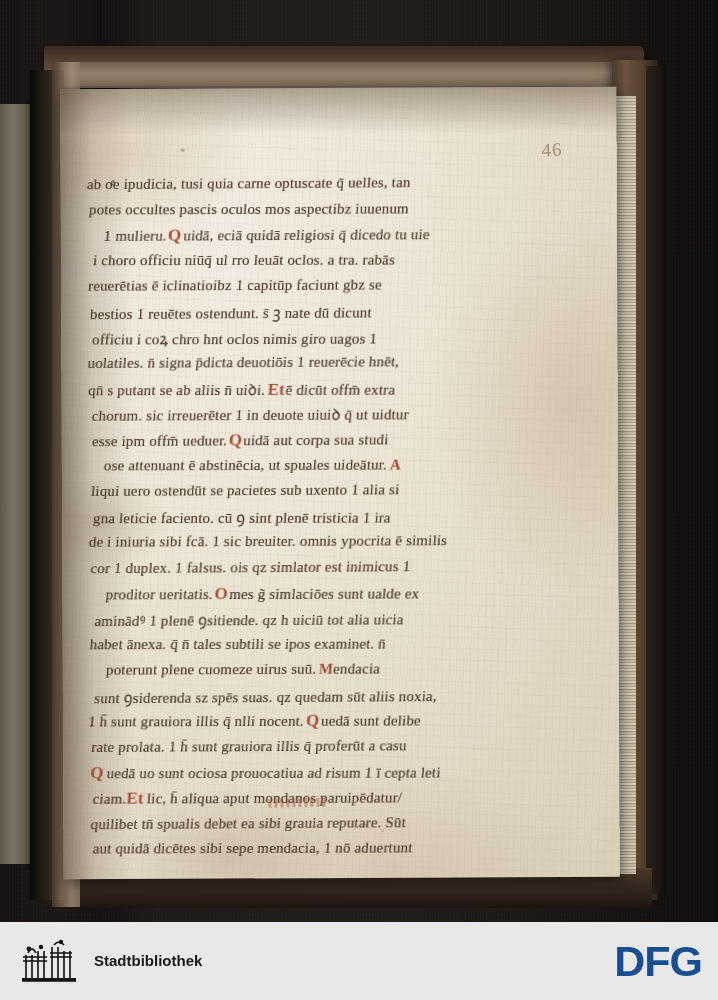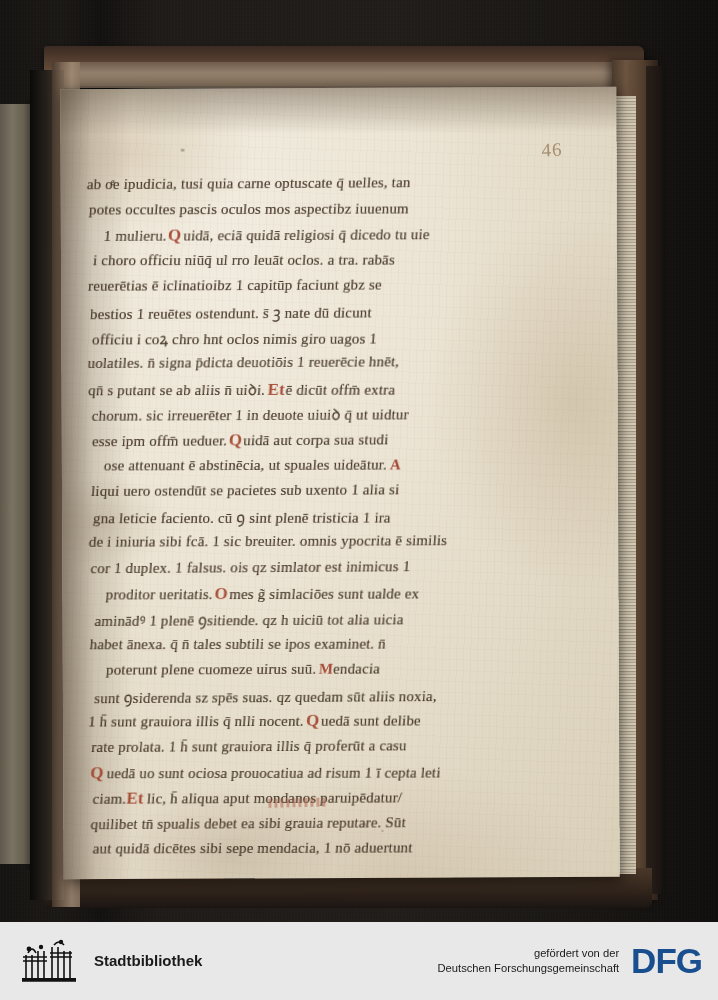--- a/index.html
+++ b/index.html
@@ -205,21 +205,21 @@
   .credit-left { display: flex; align-items: center; padding-left: 18px; gap: 14px; }
   .logo-mark { width: 62px; height: 48px; position: relative; }
   .lib-name {
     font-size: 15px; font-weight: bold; color: #1a1a1a; line-height: 1.28;
   }
   .credit-right {
     margin-left: auto; display: flex; align-items: center; gap: 12px; padding-right: 16px;
   }
   .dfg-text { text-align: right; font-size: 11.2px; color: #1a1a1a; line-height: 1.3; }
   .dfg-logo {
-    font-size: 35px; font-weight: bold; color: #1a4f8f; letter-spacing: -1px;
+    font-size: 43px; font-weight: bold; color: #1a4f8f; letter-spacing: -1px;
     font-family: "Liberation Sans", sans-serif;
   }
 </style>
 </head>
 <body>
 
 <div id="page">
 
   <div class="bg-dark"></div>
   <div class="bg-grain"></div>
@@ -300,21 +300,17 @@
             <circle cx="43" cy="5" r="2.2"></circle>
             <rect x="4" y="41" width="54" height="3"></rect>
           </g>
         </svg>
       </div>
       <div class="lib-name">
         <div>Stadtbibliothek</div>
       </div>
     </div>
     <div class="credit-right">
-      <div class="dfg-text">
-        <div>gefördert von der</div>
-        <div>Deutschen Forschungsgemeinschaft</div>
-      </div>
       <div class="dfg-logo">DFG</div>
     </div>
   </div>
 
 </div>
 
 </body></html>

